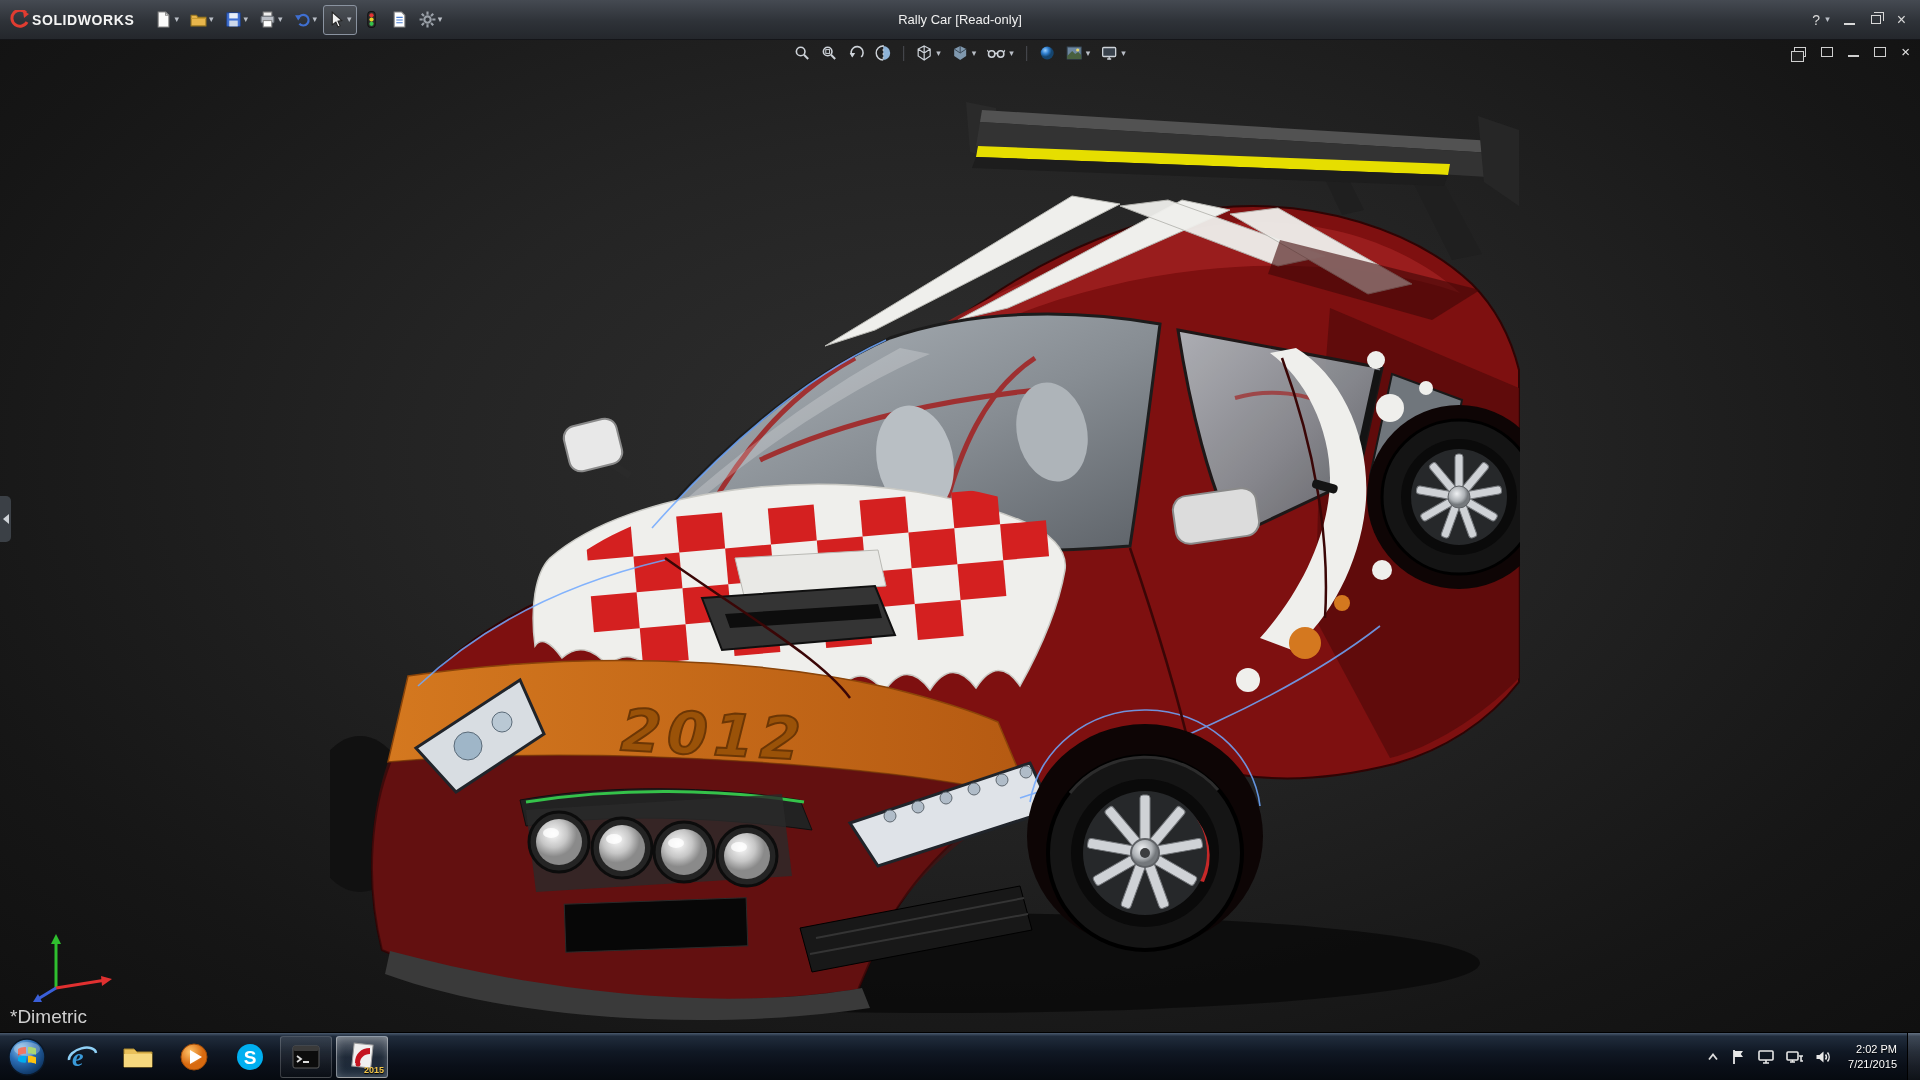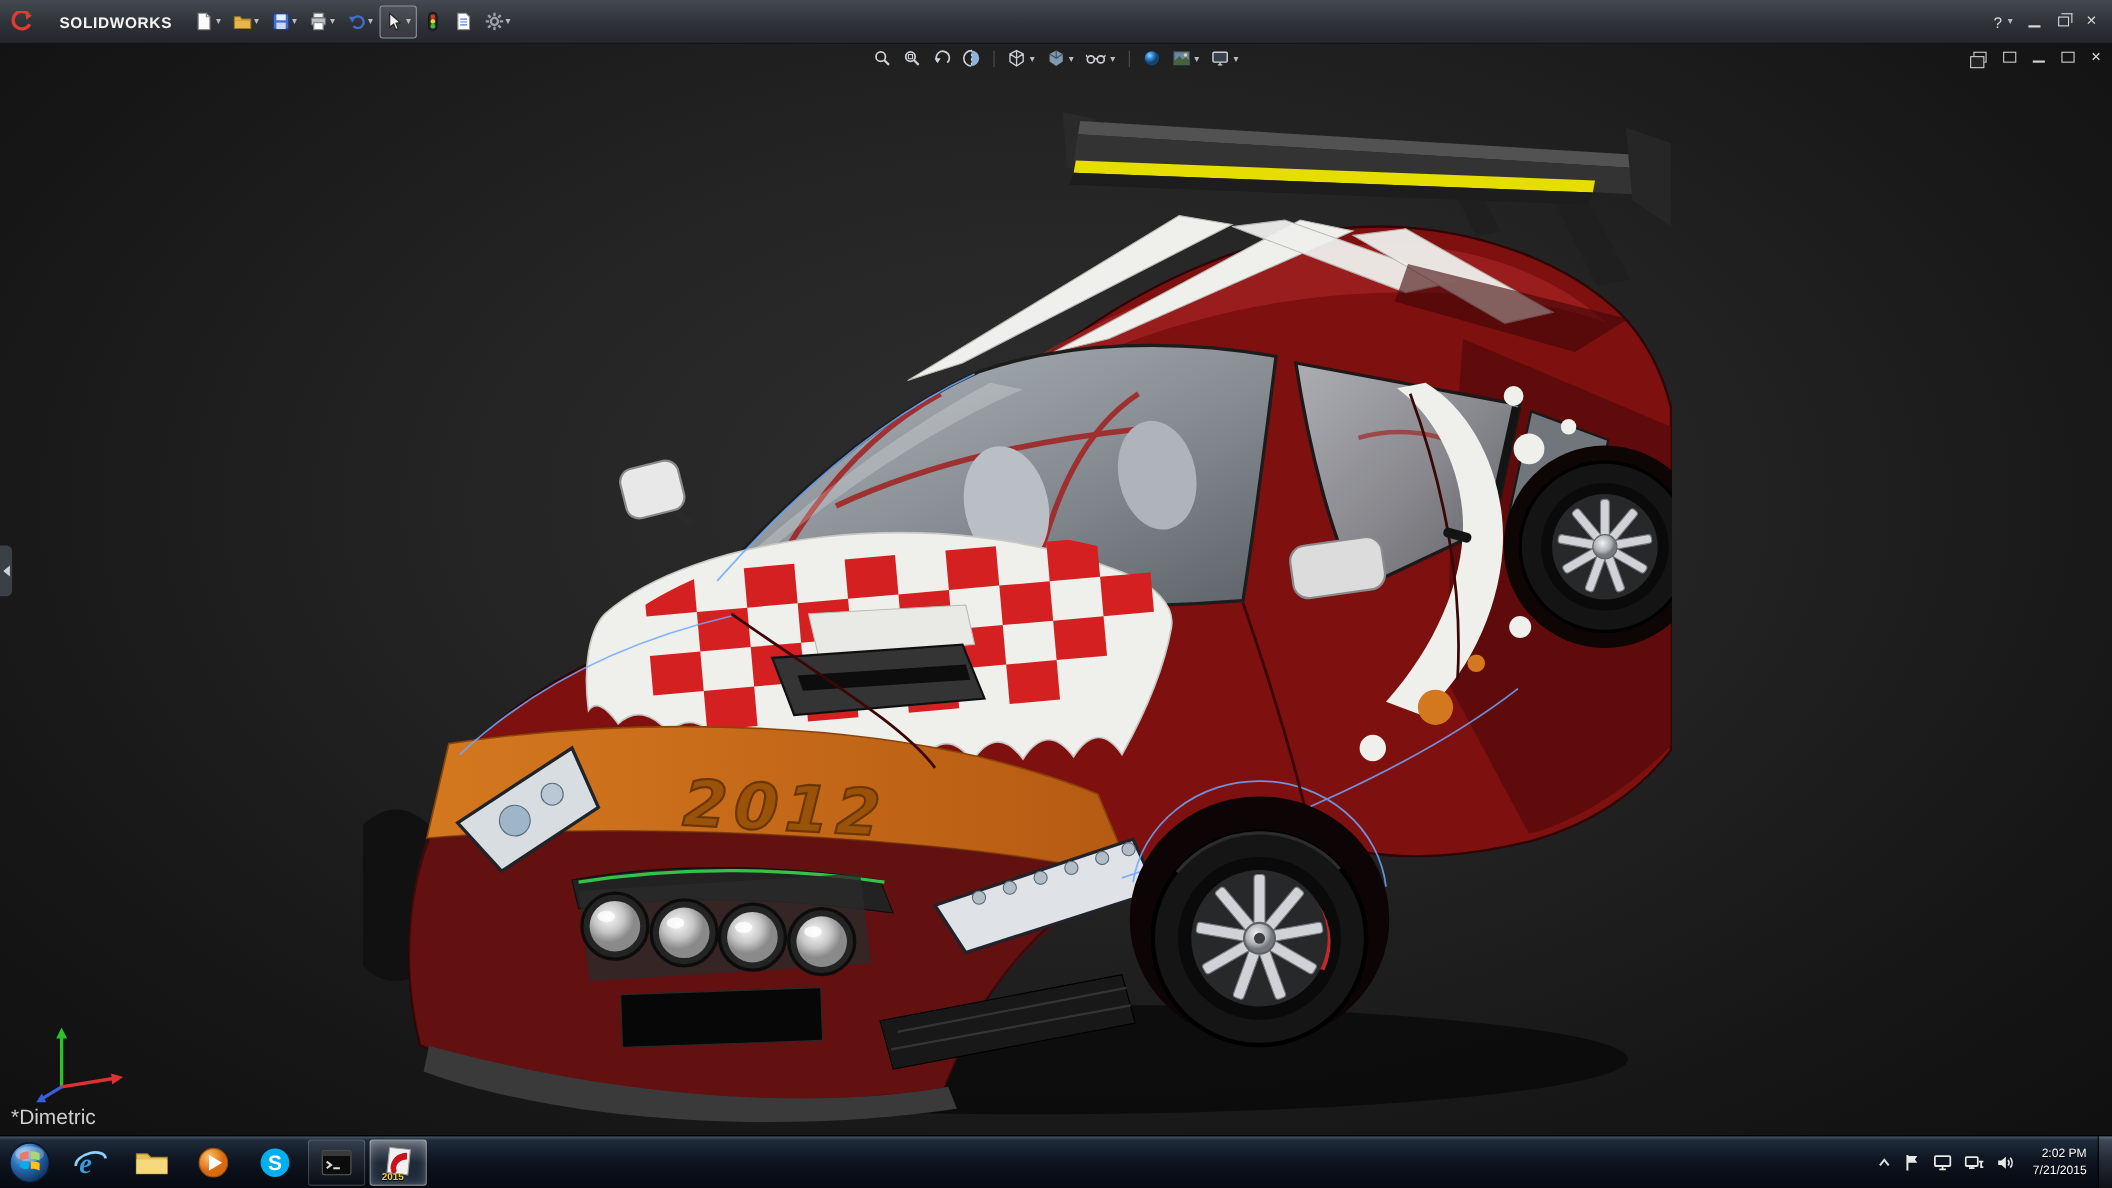--- a/index.html
+++ b/index.html
@@ -3,21 +3,21 @@
 <meta charset="utf-8">
 <style>
 *{margin:0;padding:0;box-sizing:border-box}
 html,body{width:1920px;height:1080px;overflow:hidden;background:#000;font-family:"Liberation Sans",sans-serif}
 .screen{position:relative;width:1920px;height:1080px;background:#101010}
 
 
 .titlebar{position:absolute;top:0;left:0;right:0;height:40px;z-index:40;
  background:linear-gradient(#454a52,#2e3238 55%,#24272c);border-bottom:1px solid #141519;
  display:flex;align-items:center;color:#e6e6e6}
-.logo{display:flex;align-items:center;gap:24px;padding:0 16px 0 10px}
+.logo{display:flex;align-items:center;gap:2px;padding:0 16px 0 10px}
 .logo .brand{font-size:14px;font-weight:bold;letter-spacing:.6px;color:#f4f4f4}
 .tb-tools{display:flex;align-items:center;gap:1px}
 .tb-btn{display:flex;align-items:center;height:30px;padding:0 4px;border:1px solid transparent;border-radius:3px;cursor:default}
 .tb-btn.active{border-color:#8a93a0;background:rgba(255,255,255,.08)}
 .tb-btn svg{display:block}
 .dd{font-size:9px;color:#b9bec6;margin-left:2px;line-height:1}
 .tb-title{position:absolute;left:0;right:0;text-align:center;font-size:13px;color:#f0f0f0;pointer-events:none}
 .tb-right{margin-left:auto;display:flex;align-items:center;gap:14px;padding-right:14px;z-index:2}
 .help-btn{font-size:14px;color:#d8d8d8;display:flex;align-items:center;gap:3px}
 .winctl{display:flex;align-items:center;gap:16px}
@@ -45,21 +45,21 @@
 .panel-handle i{width:0;height:0;border-top:5px solid transparent;border-bottom:5px solid transparent;border-right:6px solid #cfd3d8;display:block}
 
 
 .taskbar{position:absolute;bottom:0;left:0;right:0;height:48px;z-index:50;display:flex;align-items:center;
  background:linear-gradient(#4a5a6e 0%,#202c3c 7%,#101824 40%,#0a0f18 70%,#060a10 100%);
  border-top:1px solid #000}
 .start-btn{width:54px;height:48px;display:flex;align-items:center;justify-content:center}
 .task-icon{width:52px;height:42px;margin:0 2px;display:flex;align-items:center;justify-content:center;border-radius:3px;border:1px solid transparent;position:relative}
 .task-icon.running{background:linear-gradient(rgba(255,255,255,.10),rgba(255,255,255,.02));border-color:rgba(255,255,255,.18)}
 .task-icon.active{background:linear-gradient(rgba(255,255,255,.30),rgba(160,200,240,.12) 50%,rgba(120,170,220,.22));border-color:rgba(255,255,255,.45);box-shadow:inset 0 0 8px rgba(255,255,255,.25)}
-.sw-year{position:absolute;right:20px;bottom:2px;font-size:9px;font-weight:bold;color:#f3c64a;text-shadow:0 1px 1px #000}
+.sw-year{position:absolute;right:3px;bottom:2px;font-size:9px;font-weight:bold;color:#f3c64a;text-shadow:0 1px 1px #000}
 .tray{margin-left:auto;display:flex;align-items:center;gap:11px;padding-right:6px}
 .tray svg{display:block}
 .clock{color:#fff;font-size:11px;text-align:right;line-height:1.35;padding:0 10px;text-shadow:0 1px 1px #000}
 .show-desktop{width:13px;height:48px;border-left:1px solid #000;background:linear-gradient(rgba(255,255,255,.14),rgba(255,255,255,.03))}
 </style>
 </head>
 <body>
 
 <div class="screen">
 
@@ -132,20 +132,21 @@
       <div class="tb-btn">
         <svg width="17" height="17" viewBox="0 0 16 16">
             <circle cx="8" cy="8" r="3" fill="none" stroke="#9aa0a8" stroke-width="2"></circle>
             <g stroke="#9aa0a8" stroke-width="2">
               <path d="M8 0.5v3M8 12.5v3M0.5 8h3M12.5 8h3M2.6 2.6l2.1 2.1M11.3 11.3l2.1 2.1M13.4 2.6l-2.1 2.1M4.7 11.3l-2.1 2.1"></path>
             </g>
           </svg>
         <span class="dd">▾</span>
       </div>
     </div>
+    <div class="tb-title">Rally Car [Read-only]</div>
     <div class="tb-right">
       <div class="help-btn">
         <span>?</span>
         <span class="dd">▾</span>
       </div>
       <div class="winctl">
         <span class="ic-min"></span>
         <span class="ic-restore"></span>
         <span class="ic-close">×</span>
       </div>

